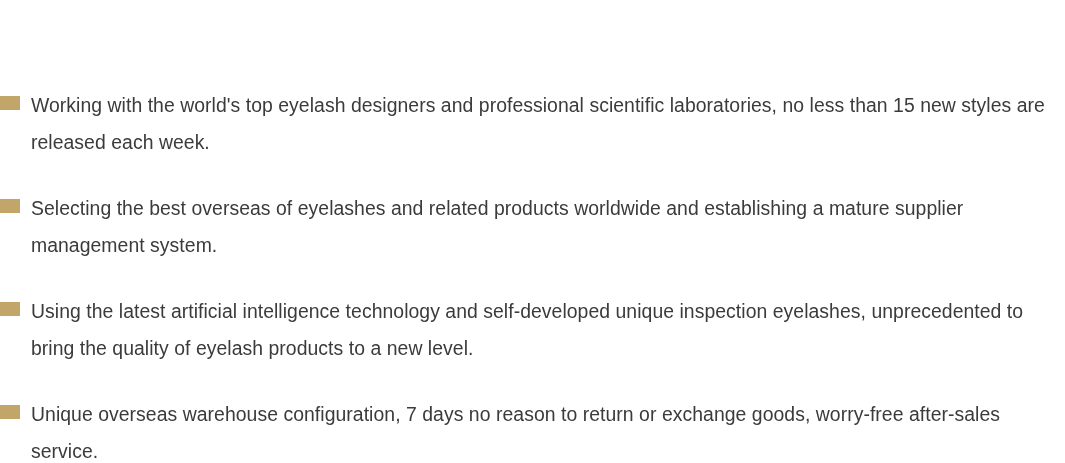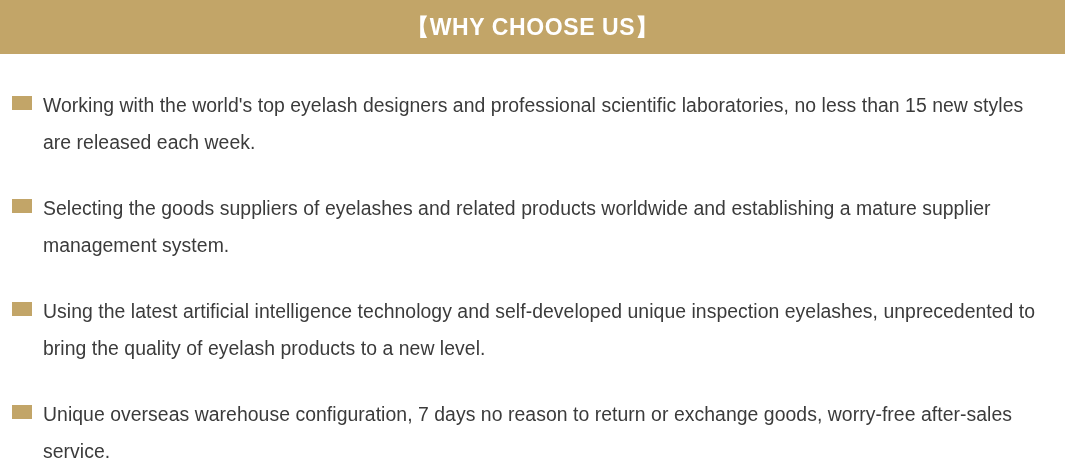--- a/index.html
+++ b/index.html
@@ -51,21 +51,21 @@
     width: 1065px;
     padding: 0;
     margin: 0;
     list-style: none;
   }
 
   .feature-item {
     position: relative;
     padding-left: 31px;
     padding-right: 8px;
-    margin: 12px;
+    margin: 0;
   }
   .feature-item.i0 { margin-top: 33px; }
   .feature-item.i1 { margin-top: 29px; }
   .feature-item.i2 { margin-top: 29px; }
   .feature-item.i3 { margin-top: 29px; }
 
   .feature-marker {
     position: absolute;
     left: 0;
     top: 9px;
@@ -83,34 +83,31 @@
     letter-spacing: 0.05px;
     text-align: left;
     font-family: "Liberation Sans", "DejaVu Sans", sans-serif;
   }
 </style>
 </head>
 <body>
 
 <div class="page">
 
-  <div class="header-band">
-    <span class="header-title">【WHY CHOOSE US】</span>
-  </div>
 
   <ul class="features">
 
     <li class="feature-item i0">
       <span class="feature-marker"></span>
       <span class="feature-text">Working with the world's top eyelash designers and professional scientific laboratories, no less than 15 new styles are released each week.</span>
     </li>
 
     <li class="feature-item i1">
       <span class="feature-marker"></span>
-      <span class="feature-text">Selecting the goods suppliers of eyelashes and related products worldwide and establishing a mature supplier management system.</span>
+      <span class="feature-text">Selecting the best overseas of eyelashes and related products worldwide and establishing a mature supplier management system.</span>
     </li>
 
     <li class="feature-item i2">
       <span class="feature-marker"></span>
       <span class="feature-text">Using the latest artificial intelligence technology and self-developed unique inspection eyelashes, unprecedented to bring the quality of eyelash products to a new level.</span>
     </li>
 
     <li class="feature-item i3">
       <span class="feature-marker"></span>
       <span class="feature-text">Unique overseas warehouse configuration, 7 days no reason to return or exchange goods, worry-free after-sales service.</span>

